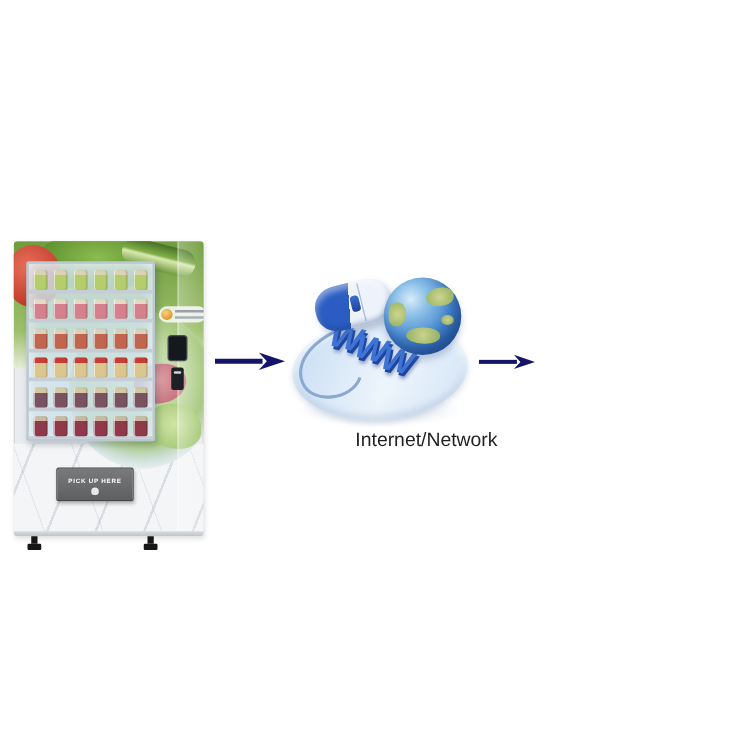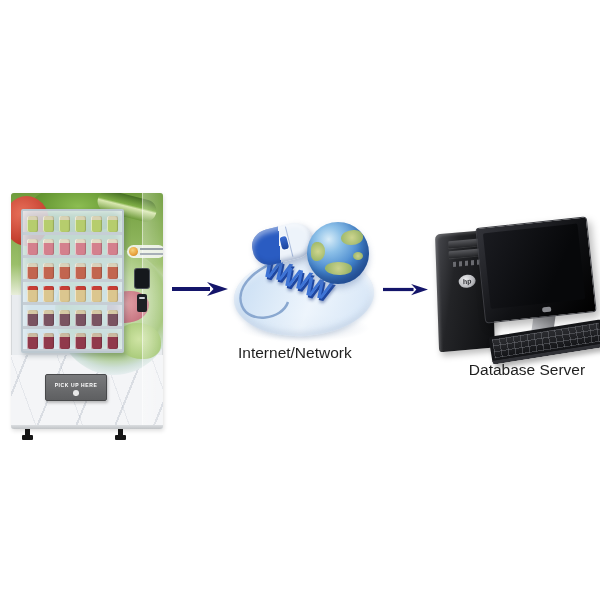--- a/index.html
+++ b/index.html
@@ -98,21 +98,21 @@
   .net-www span { display:inline-block; transform:rotate(-10deg); }
   .net-globe { position:absolute; left:79px; top:4px; width:62px; height:62px; border-radius:50%;
               overflow:hidden;
               background:radial-gradient(circle at 35% 28%, #d8ecf8 0%, #8cc0e8 22%, #4384cc 55%, #2a5aa8 85%, #1f4a92 100%);
               box-shadow:inset -5px -7px 10px rgba(18,48,108,.45), 0 4px 6px rgba(80,110,160,.35); }
   .cont { position:absolute; background:radial-gradient(circle,#d6d988,#a2b960 80%); opacity:.92; }
   .cont-1 { left:34px; top:8px; width:22px; height:15px; border-radius:60% 40% 55% 45%; }
   .cont-2 { left:4px; top:20px; width:14px; height:19px; border-radius:45% 55% 60% 40%; }
   .cont-3 { left:18px; top:40px; width:27px; height:13px; border-radius:50% 50% 45% 55%; }
   .cont-4 { left:46px; top:30px; width:10px; height:8px; border-radius:50%; }
-  .net-label { position:absolute; left:10px; top:126px; width:160px; text-align:left;
+  .net-label { position:absolute; left:10px; top:126px; width:160px; text-align:right;
               font-size:15.5px; color:#1f1f1f; }
 
   
   .srv { position:absolute; left:432px; top:220px; width:168px; height:162px; }
   .srv-tower { position:absolute; left:5px; top:12px; width:56px; height:118px;
               transform:rotate(-2deg) skewY(-3deg); border-radius:5px 9px 4px 4px;
               background:linear-gradient(100deg,#4a4b50 0%,#232427 32%,#0d0e10 100%);
               box-shadow:inset 2px 2px 3px rgba(255,255,255,.18), 2px 4px 6px rgba(0,0,0,.25); }
   .tower-face { position:absolute; left:10px; top:5px; right:5px; height:108px; }
   .bay { height:7px; margin:3px 3px 0 3px; border-radius:1px;
@@ -261,34 +261,14 @@
       <div class="cont cont-4"></div>
     </div>
     <div class="net-label">Internet/Network</div>
   </div>
 
   <svg class="flow-arrow arrow-2" viewBox="0 0 56 14">
     <rect x="0" y="5" width="38" height="4" fill="#14156a"></rect>
     <polygon points="35,0 56,7 35,14 41.5,7" fill="#14156a"></polygon>
   </svg>
 
-  <div class="srv">
-    <div class="srv-tower">
-      <div class="tower-face">
-        <div class="bay"></div>
-        <div class="bay"></div>
-        <div class="tower-btns"></div>
-        <div class="hp-logo">hp</div>
-      </div>
-    </div>
-    <div class="srv-stand"></div>
-    <div class="srv-base"></div>
-    <div class="srv-mon">
-      <div class="mon-screen"></div>
-      <div class="mon-logo"></div>
-    </div>
-    <div class="srv-kbd">
-      <div class="kbd-keys"></div>
-    </div>
-    <div class="srv-label">Database Server</div>
-  </div>
 
 </div>
 
 </body></html>

